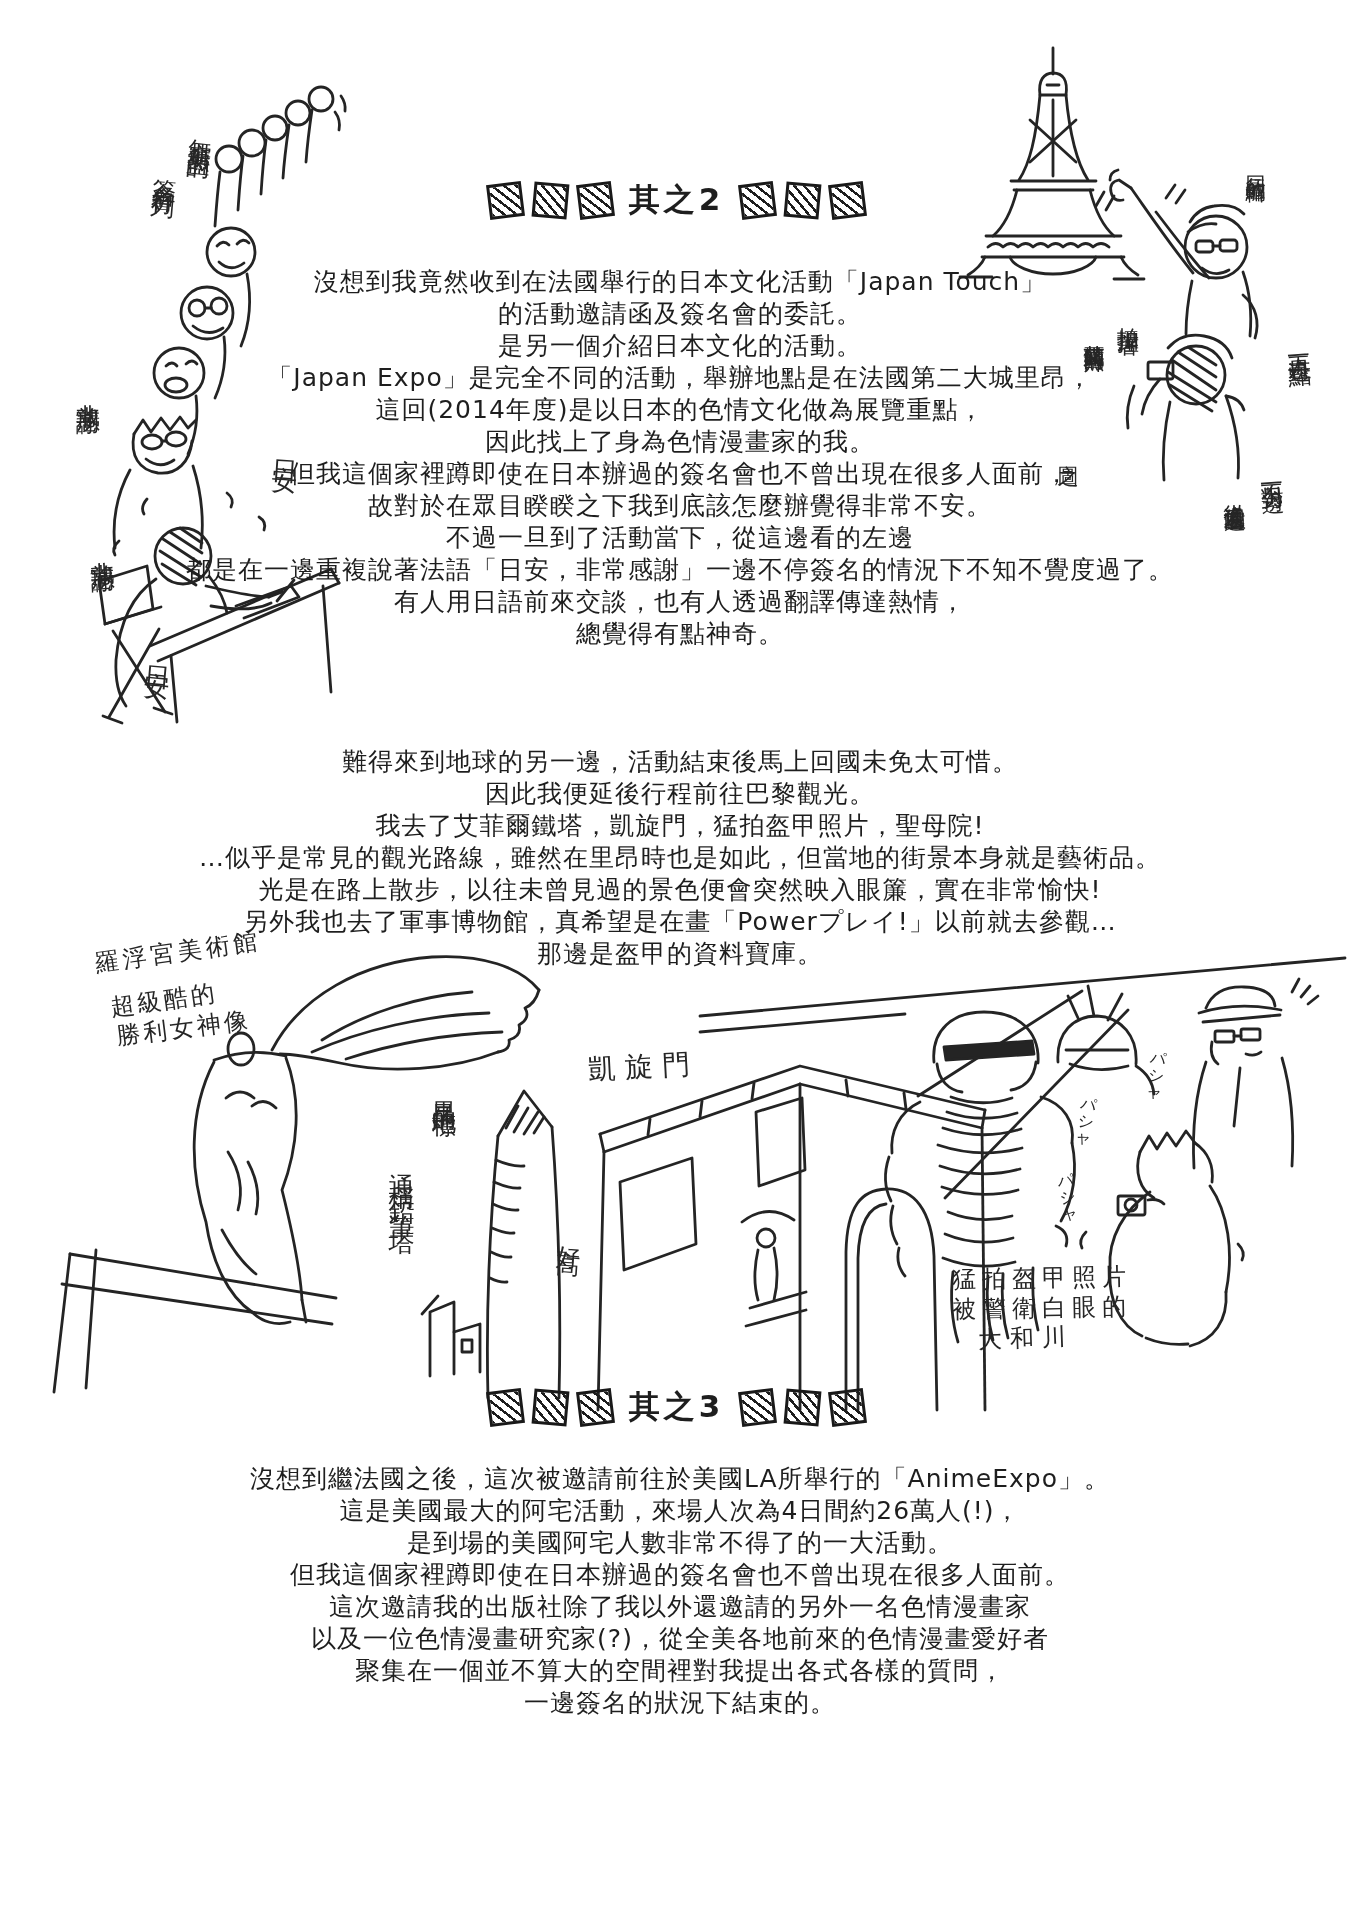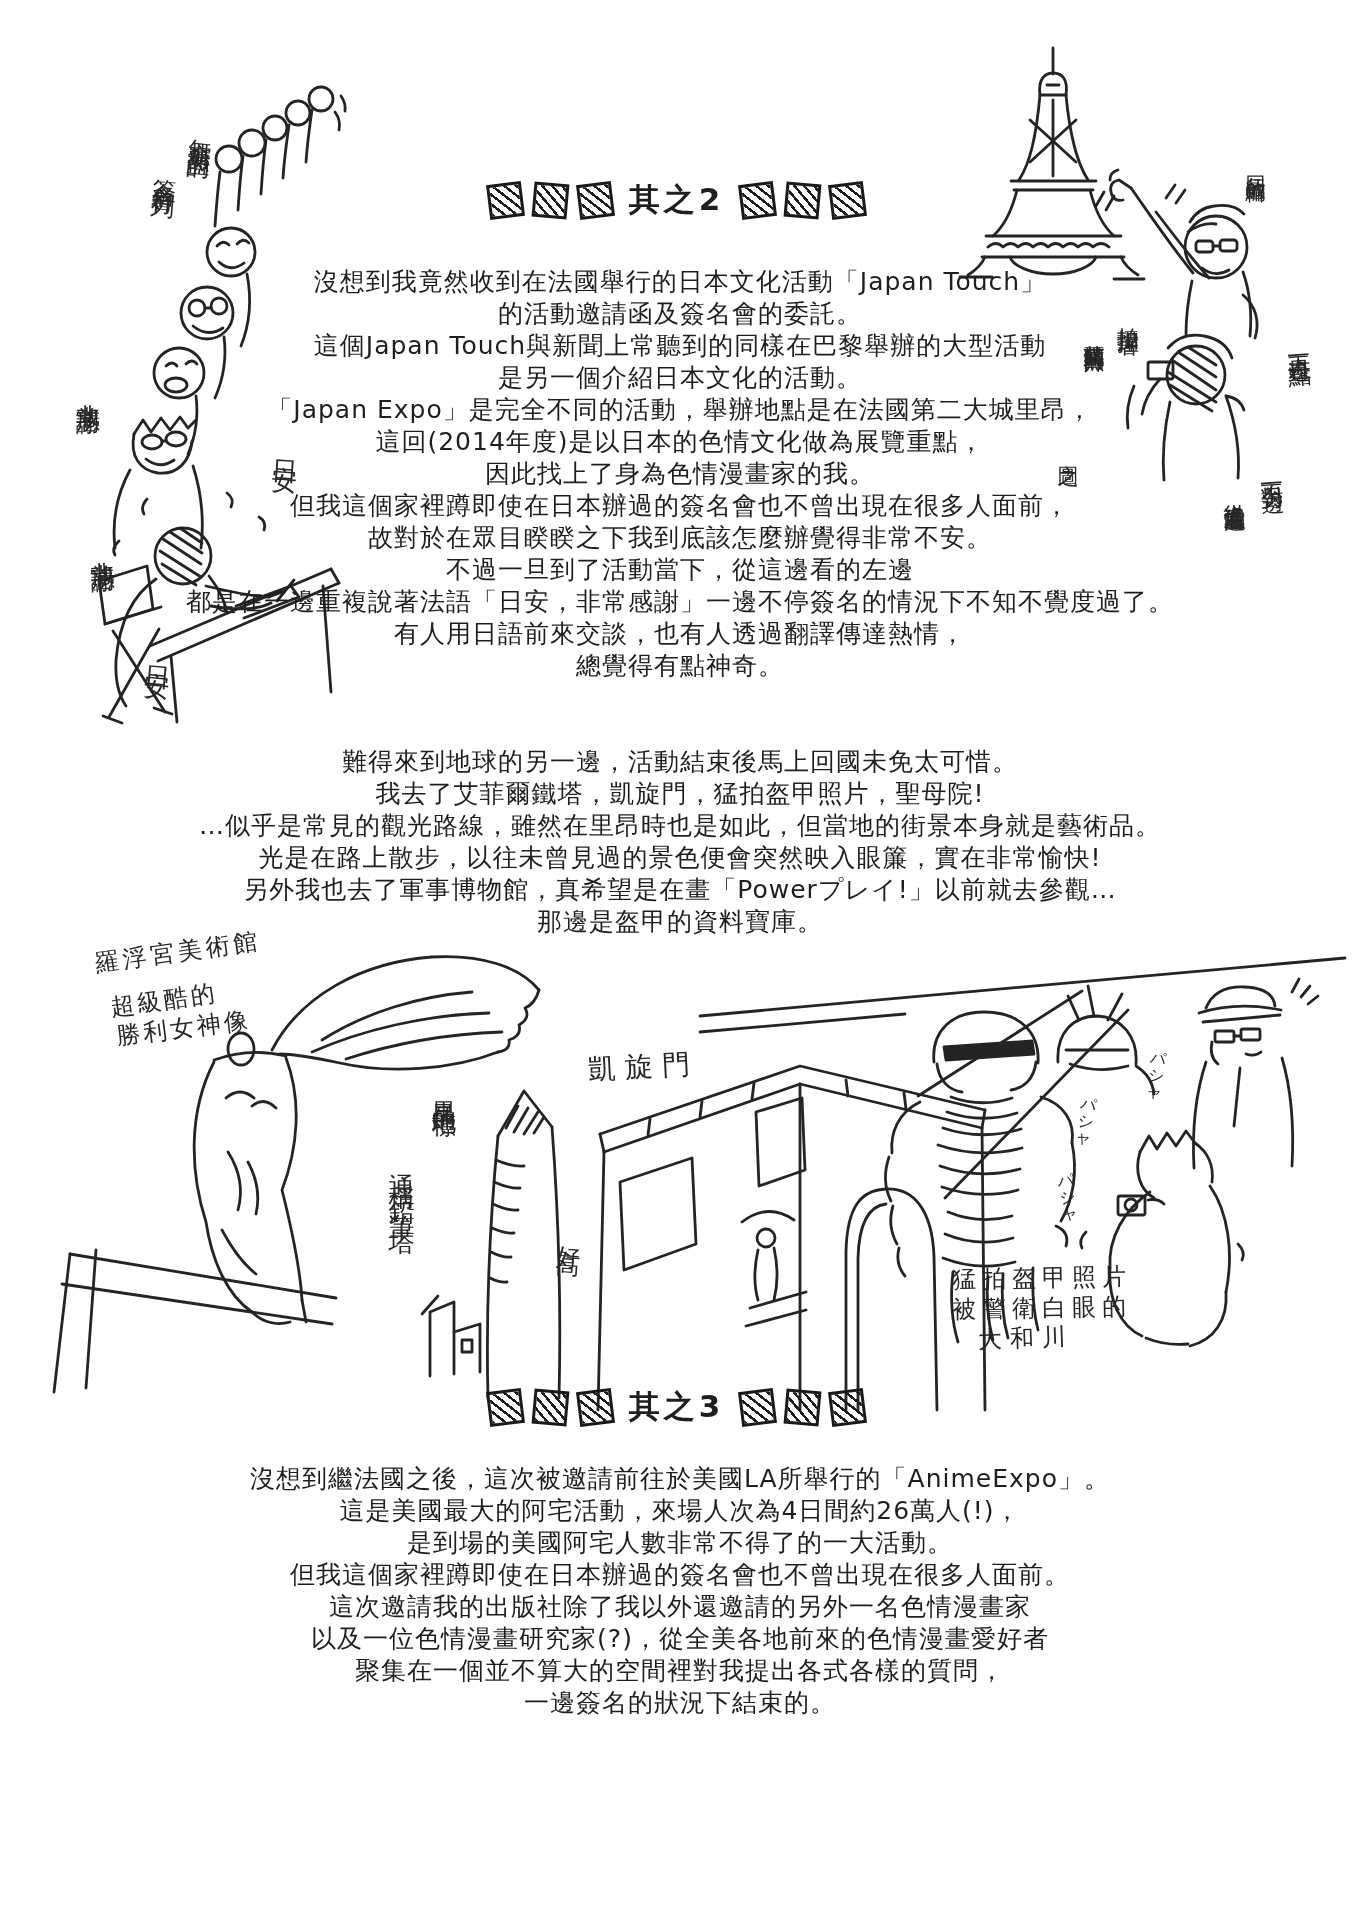--- a/index.html
+++ b/index.html
@@ -318,35 +318,35 @@
     <span class="scb"></span>
     <span class="ht">其之2</span>
     <span class="scb"></span>
     <span class="scb"></span>
     <span class="scb"></span>
   </div>
 
   <div class="para" style="top:266px">
     <div>沒想到我竟然收到在法國舉行的日本文化活動「Japan Touch」</div>
     <div>的活動邀請函及簽名會的委託。</div>
-    <div>這個Japan Touch與新聞上常聽到的同樣在巴黎舉辦的大型活動</div>
     <div>是另一個介紹日本文化的活動。</div>
     <div>「Japan Expo」是完全不同的活動，舉辦地點是在法國第二大城里昂，</div>
     <div>這回(2014年度)是以日本的色情文化做為展覽重點，</div>
     <div>因此找上了身為色情漫畫家的我。</div>
     <div>但我這個家裡蹲即使在日本辦過的簽名會也不曾出現在很多人面前，</div>
     <div>故對於在眾目睽睽之下我到底該怎麼辦覺得非常不安。</div>
     <div>不過一旦到了活動當下，從這邊看的左邊</div>
     <div>都是在一邊重複說著法語「日安，非常感謝」一邊不停簽名的情況下不知不覺度過了。</div>
     <div>有人用日語前來交談，也有人透過翻譯傳達熱情，</div>
     <div>總覺得有點神奇。</div>
   </div>
 
   <div class="para" style="top:746px">
     <div>難得來到地球的另一邊，活動結束後馬上回國未免太可惜。</div>
+    <div>因此我便延後行程前往巴黎觀光。</div>
     <div>我去了艾菲爾鐵塔，凱旋門，猛拍盔甲照片，聖母院!</div>
     <div>…似乎是常見的觀光路線，雖然在里昂時也是如此，但當地的街景本身就是藝術品。</div>
     <div>光是在路上散步，以往未曾見過的景色便會突然映入眼簾，實在非常愉快!</div>
     <div>另外我也去了軍事博物館，真希望是在畫「Powerプレイ!」以前就去參觀…</div>
     <div>那邊是盔甲的資料寶庫。</div>
   </div>
 
   <div class="heading" style="top:1387px">
     <span class="scb"></span>
     <span class="scb"></span>

